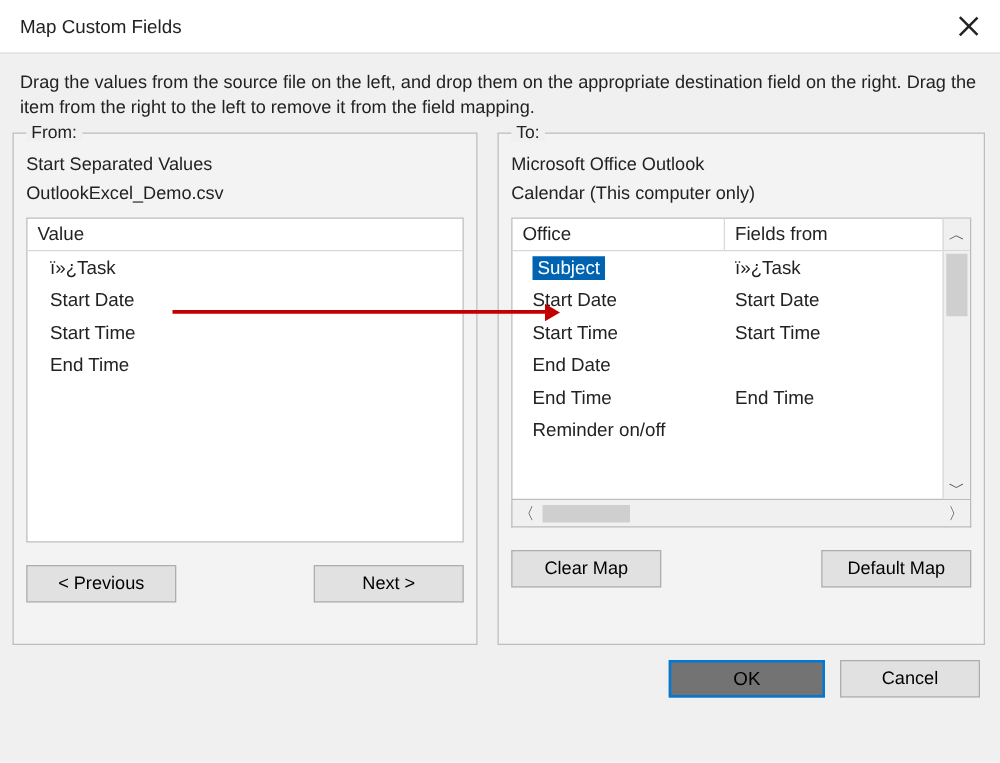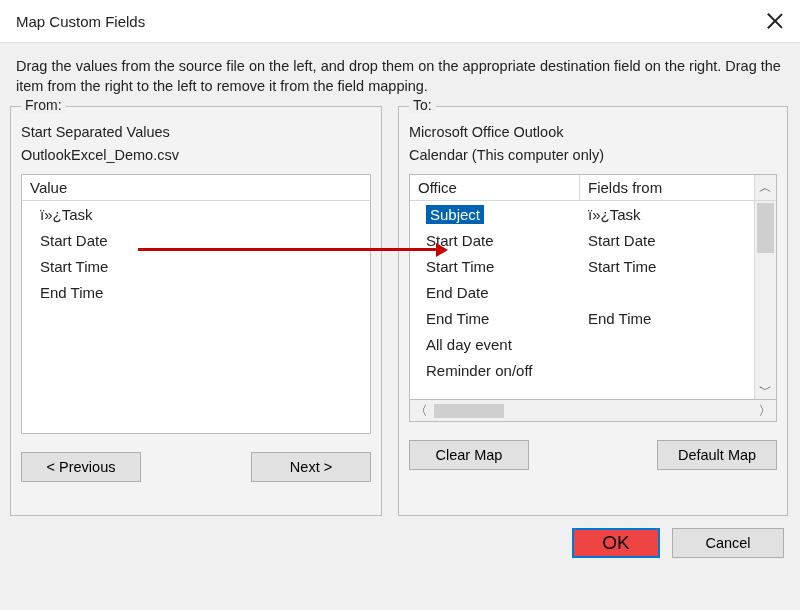--- a/index.html
+++ b/index.html
@@ -134,24 +134,24 @@
   width:120px;
   height:30px;
   cursor:pointer;
 }
 
 .footer {
   display:flex; justify-content:flex-end; gap:12px;
   padding: 12px 6px 0 0;
 }
 button.ok {
-  width:88px; height:30px;
-  background:#ef4444;
+  width:125px; height:30px;
+  background:#737373;
   border:2px solid #0078d7;
-  font:inherit; font-size:19px;
+  font:inherit; font-size:15px;
 }
 button.cancel {
   width:112px; height:30px;
   background:#e1e1e1;
   border:1px solid #adadad;
   font:inherit; font-size:14.5px;
 }
 
 
 .arrow-line {
@@ -248,24 +248,20 @@
               </div>
             <div class="row">
                 <div class="cell cell-field">End Date</div>
                 <div class="cell cell-mapped"></div>
               </div>
             <div class="row">
                 <div class="cell cell-field">End Time</div>
                 <div class="cell cell-mapped">End Time</div>
               </div>
             <div class="row">
-                <div class="cell cell-field">All day event</div>
-                <div class="cell cell-mapped"></div>
-              </div>
-            <div class="row">
                 <div class="cell cell-field">Reminder on/off</div>
                 <div class="cell cell-mapped"></div>
               </div>
           </div>
           <div class="vtrack">
             <div class="thumb"></div>
             <div class="spacer"></div>
             <div class="btn">
                 <span class="chev">﹀</span>
               </div>

